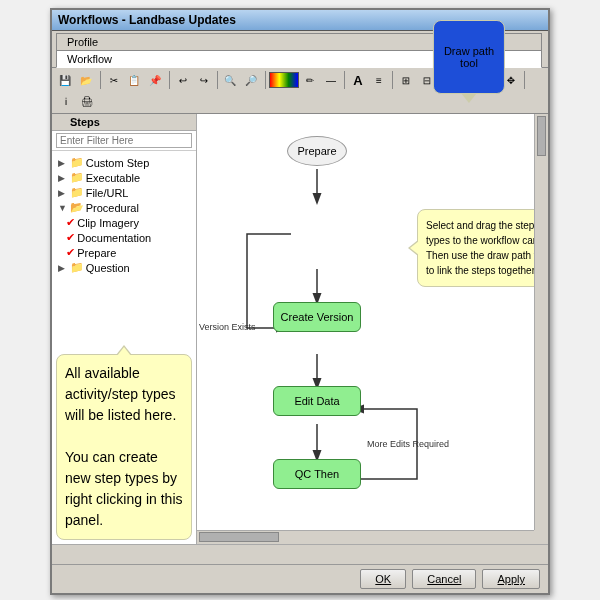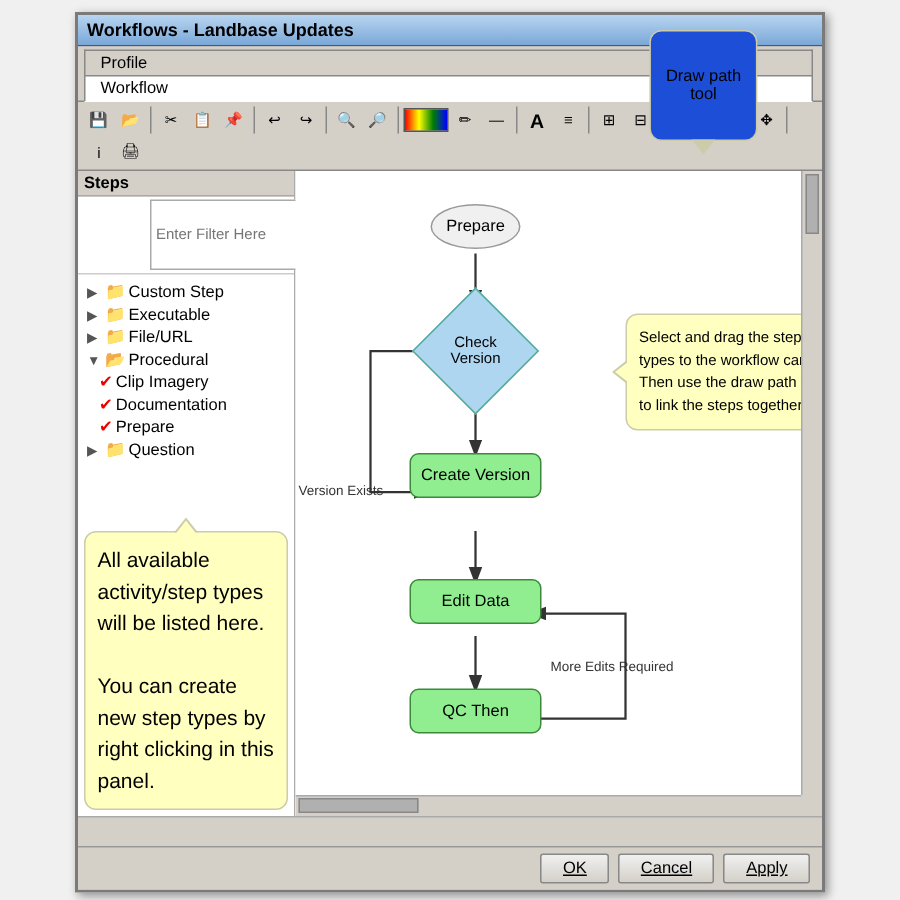--- a/index.html
+++ b/index.html
@@ -76,34 +76,33 @@
     .sidebar {
       width: 145px;
       background: #fff;
       border-right: 1px solid #aaa;
       display: flex;
       flex-direction: column;
     }
     .sidebar-header {
       background: #d4d0c8;
       border-bottom: 1px solid #aaa;
-      padding: 2px 4px;
+      padding: 2px 18px;
       font-size: 11px;
       font-weight: bold;
     }
     .sidebar-filter {
       padding: 2px 4px;
       border-bottom: 1px solid #ccc;
     }
     .sidebar-filter input {
       width: 100%;
-      padding: 17px 3px;
+      padding: 1px 3px;
       font-size: 10px;
       border: 1px solid #aaa;
-      margin-left: 44px;
     }
     .tree {
       padding: 4px 2px;
       flex: 1;
       overflow-y: auto;
     }
     .tree-item {
       padding: 1px 4px;
       cursor: pointer;
       display: flex;
@@ -438,26 +437,20 @@
             <marker id="arrow" markerWidth="8" markerHeight="8" refX="6" refY="3" orient="auto">
               <path d="M0,0 L0,6 L8,3 z" fill="#333"></path>
             </marker>
           </defs>
         </svg>
 
         <div class="node-circle" style="width:60px;height:30px;left:90px;top:22px;">
           <span>Prepare</span>
         </div>
 
-        <div class="node-diamond" style="left:88px;top:88px;width:64px;height:64px;">
-          <div class="diamond-inner"></div>
-          <div class="diamond-label">
-            <span style="font-size:10px;">Check Version</span>
-          </div>
-        </div>
 
         <div style="position:absolute;left:2px;top:208px;font-size:9px;color:#333;">
           <span>Version Exists</span>
         </div>
 
         <div class="node-rect" style="width:88px;height:30px;left:76px;top:188px;">
           <span>Create Version</span>
         </div>
 
         <div class="node-rect" style="width:88px;height:30px;left:76px;top:272px;">

